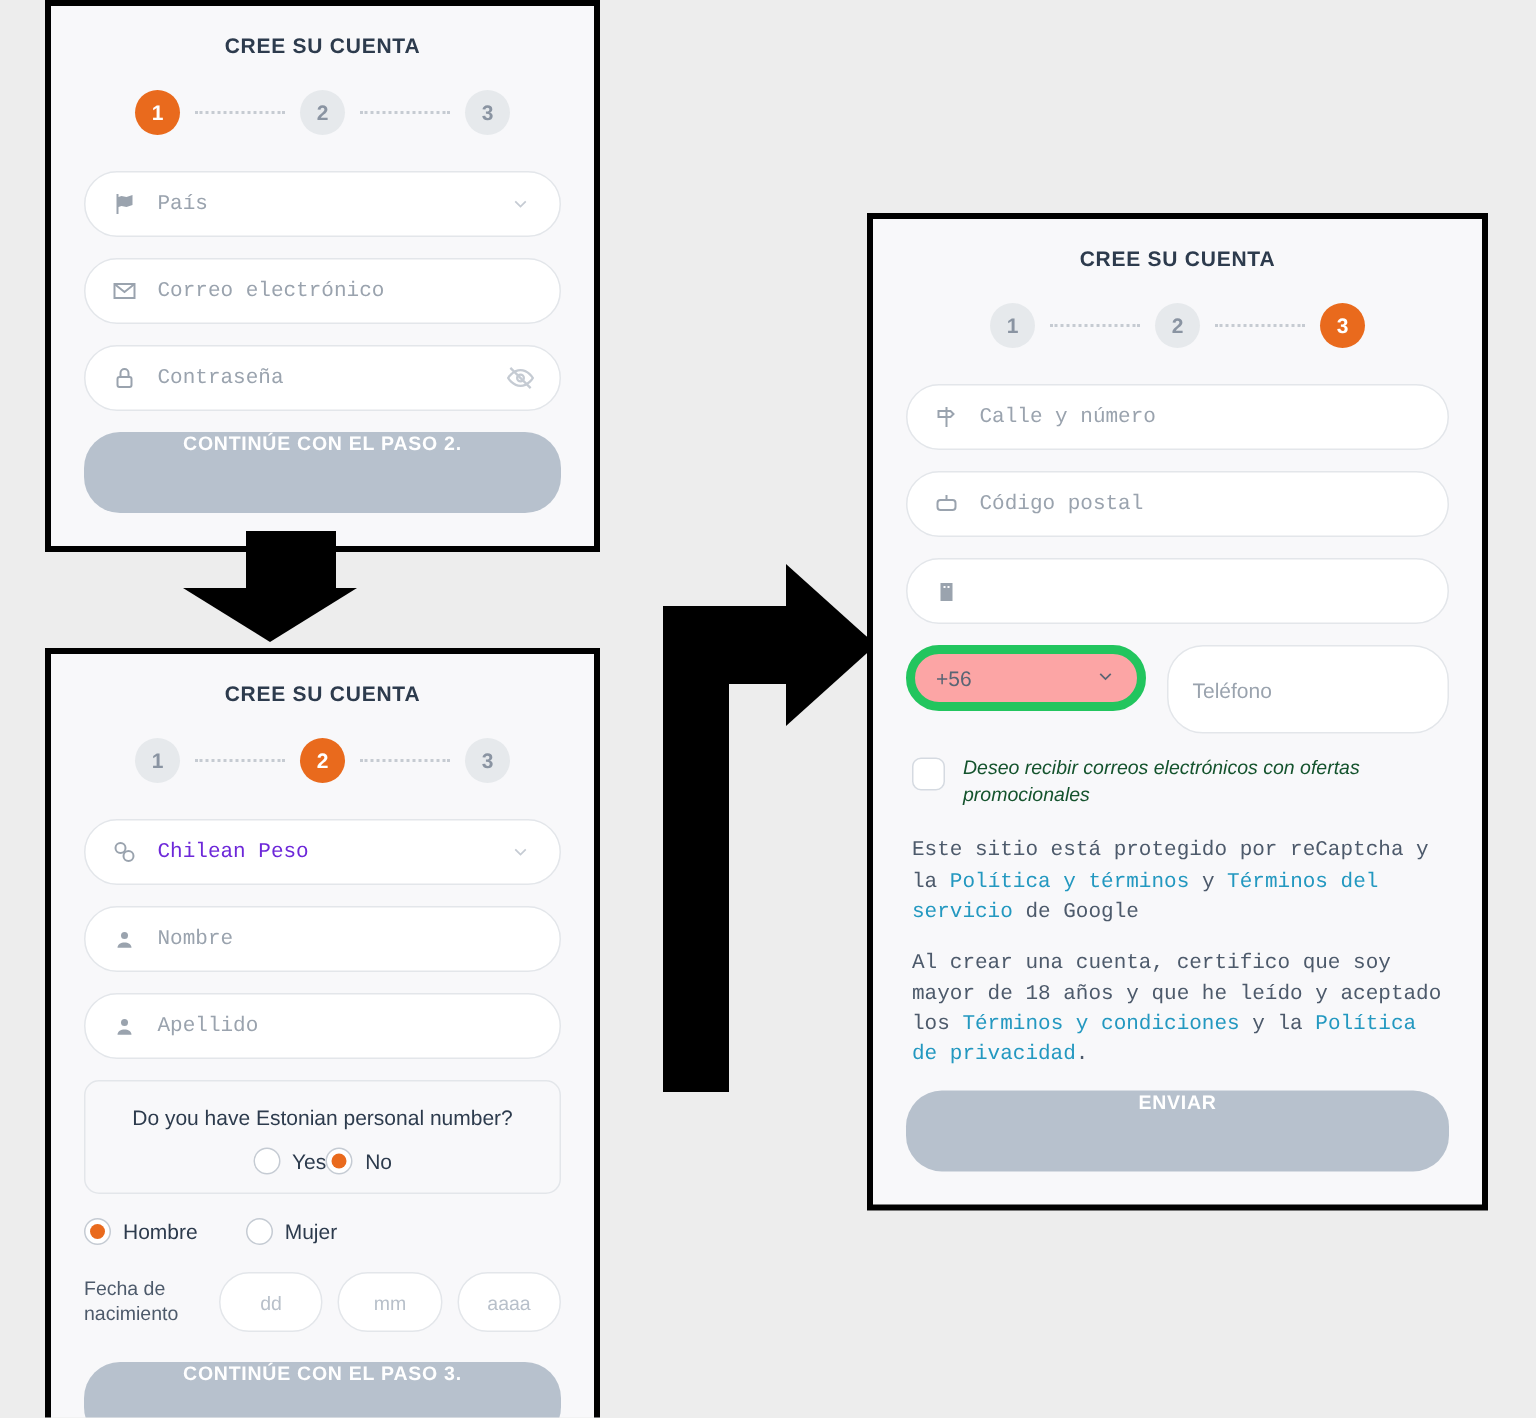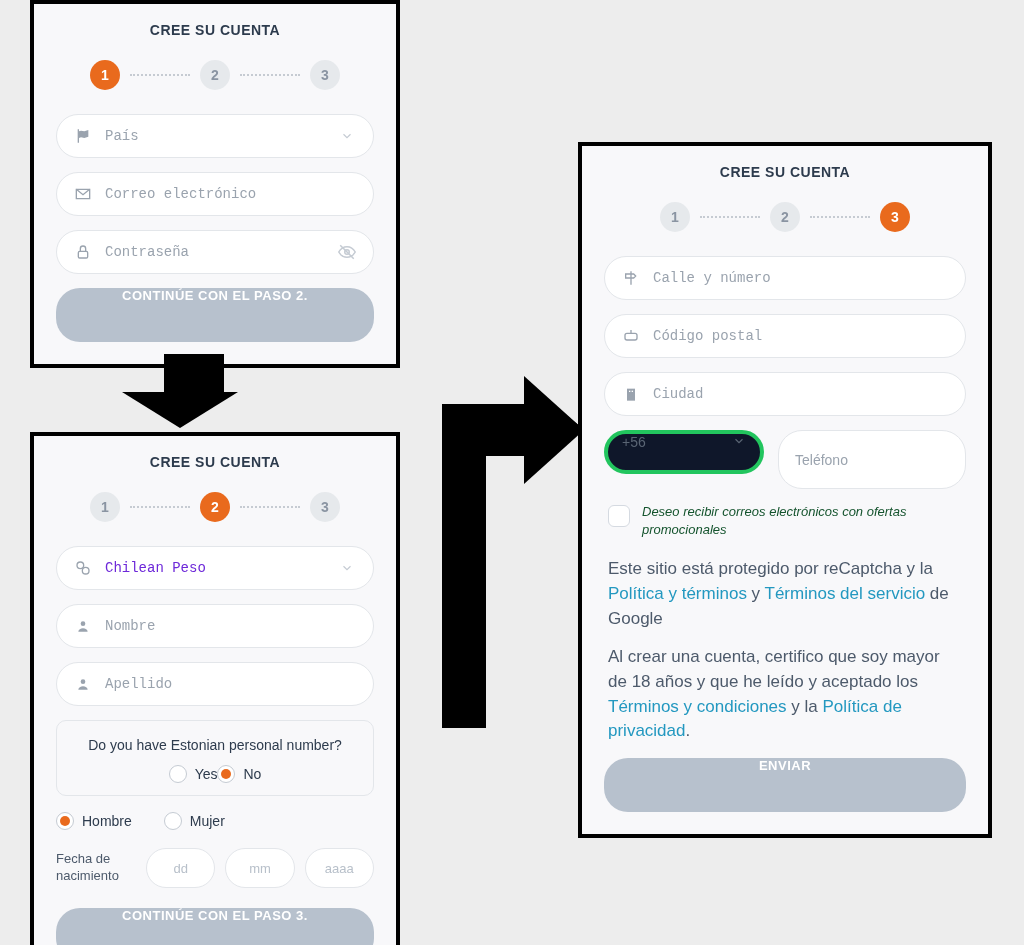--- a/index.html
+++ b/index.html
@@ -170,24 +170,25 @@
     min-width: 0;
   }
   .phone-row {
     display: flex;
     gap: 14px;
     margin-bottom: 14px;
   }
   .phone-code {
     width: 160px;
     height: 44px;
-    background: #0f172a;
-    border: 4px solid #22c55e;
+    background: #fca5a5;
+    border: 6px solid #22c55e;
     border-radius: 24px;
     display: flex;
+    align-items: center;
     padding: 0 14px;
     font-size: 14px;
     color: #5a6574;
   }
   .phone-code .ph { flex:1; }
   .phone-field {
     flex: 1;
     height: 59px;
     background: #fff;
     border: 1px solid #e3e6ea;
@@ -213,25 +214,26 @@
     flex-shrink: 0;
     margin-top: 2px;
   }
   .check-label {
     font-size: 13px;
     color: #14532d;
     line-height: 1.4;
     font-style: italic;
   }
   .legal {
-    font-size: 17px;
+    font-size: 14px;
     color: #4d5a6b;
     line-height: 1.45;
     margin-bottom: 14px;
     padding: 0 4px;
+    font-family: Liberation Mono, monospace;
   }
   .legal a { color: #2398c0; text-decoration: none; }
 
   
   #card1 { left: 30px; top: 0; width: 370px; }
   #card2 { left: 30px; top: 432px; width: 370px; }
   #card3 { left: 578px; top: 142px; width: 414px; }
 
   
   .arrow-down {
@@ -454,21 +456,20 @@
     </div>
 
     <div class="field">
       <span class="icon">
         <svg width="16" height="16" viewBox="0 0 24 24" fill="currentColor">
             <rect x="6" y="4" width="12" height="18"></rect>
             <rect x="9" y="7" width="2" height="2" fill="#fff"></rect>
             <rect x="13" y="7" width="2" height="2" fill="#fff"></rect>
           </svg>
       </span>
-      <span class="ph">Ciudad</span>
     </div>
 
     <div class="phone-row">
       <div class="phone-code">
         <span class="ph" style="color:#5a6574">+56</span>
         <span class="right-icon">
           <svg width="14" height="14" viewBox="0 0 24 24" fill="none" stroke="currentColor" stroke-width="2">
               <polyline points="6 9 12 15 18 9"></polyline>
             </svg>
         </span>

